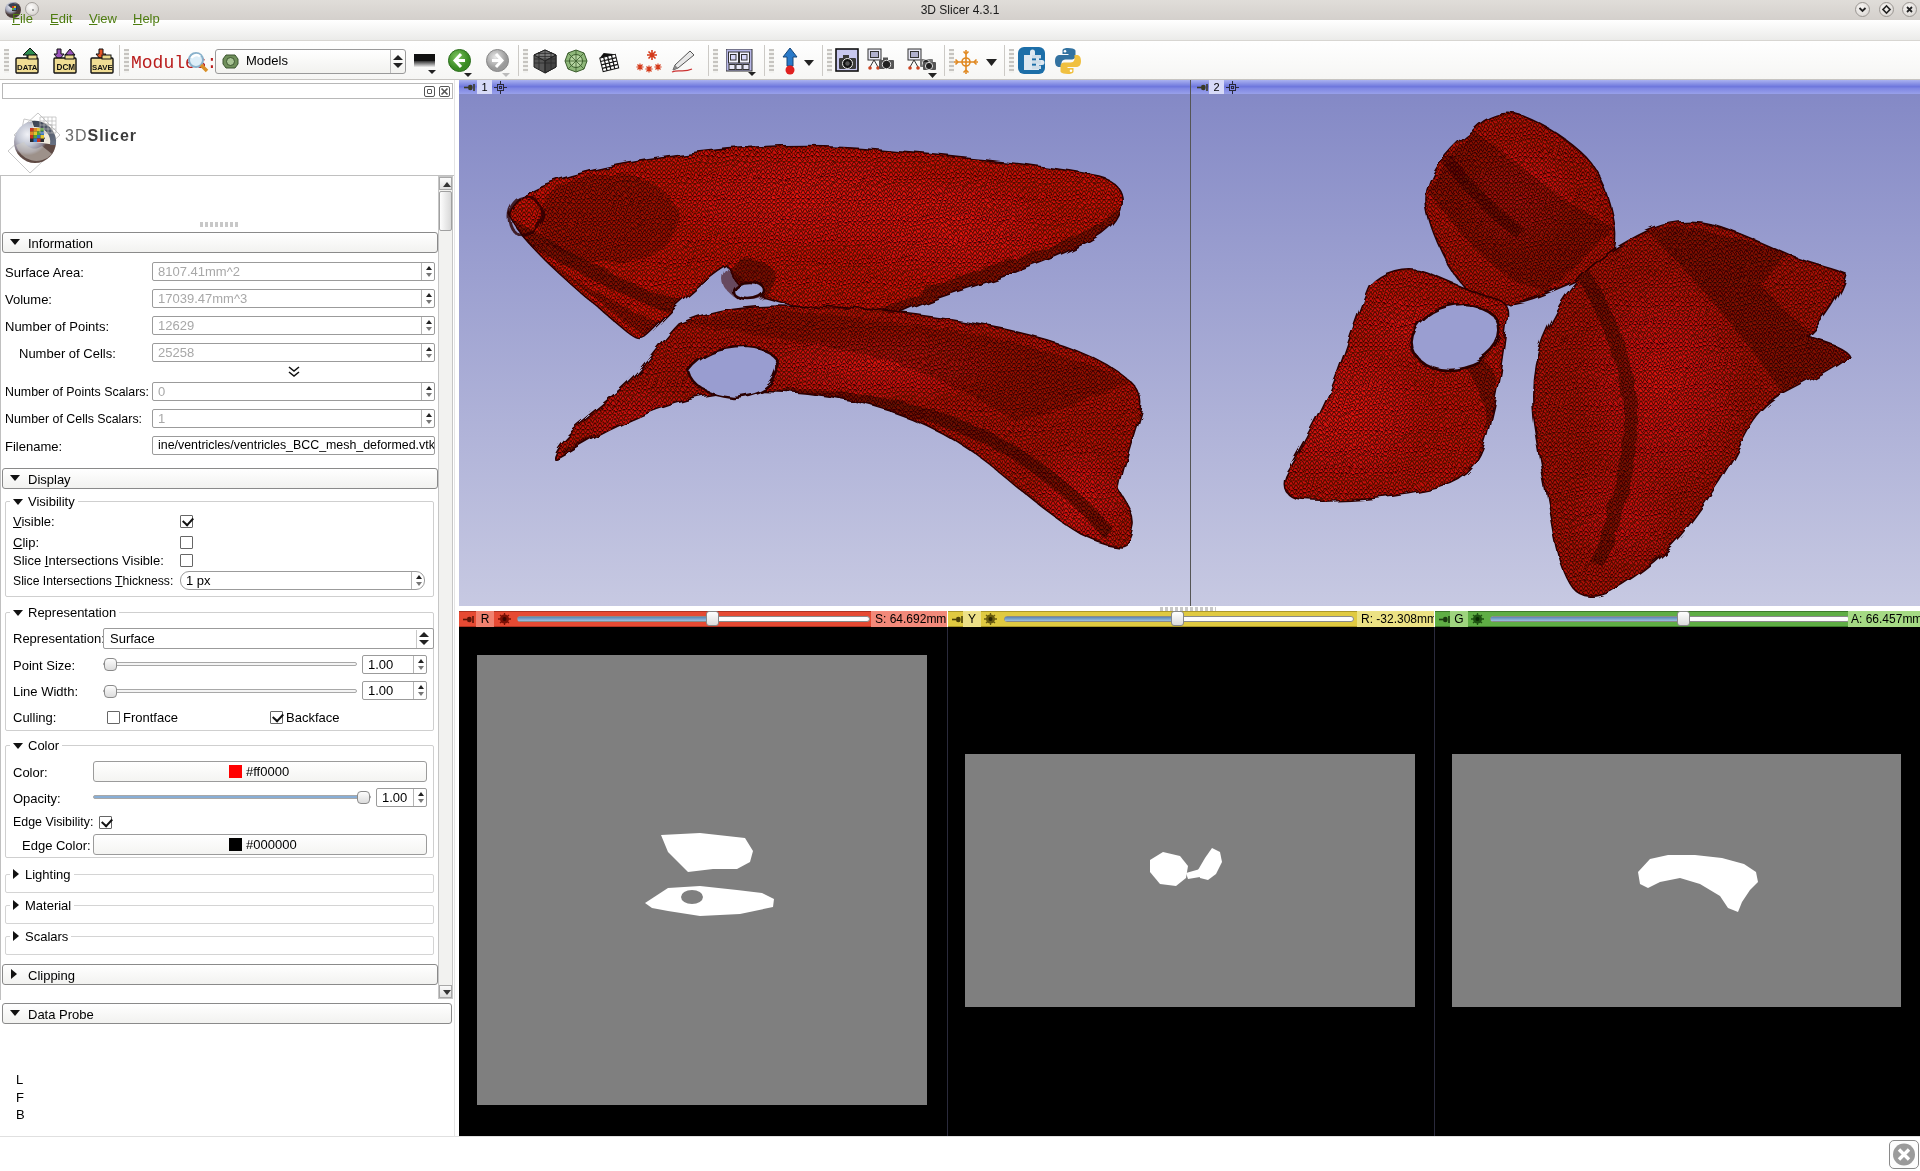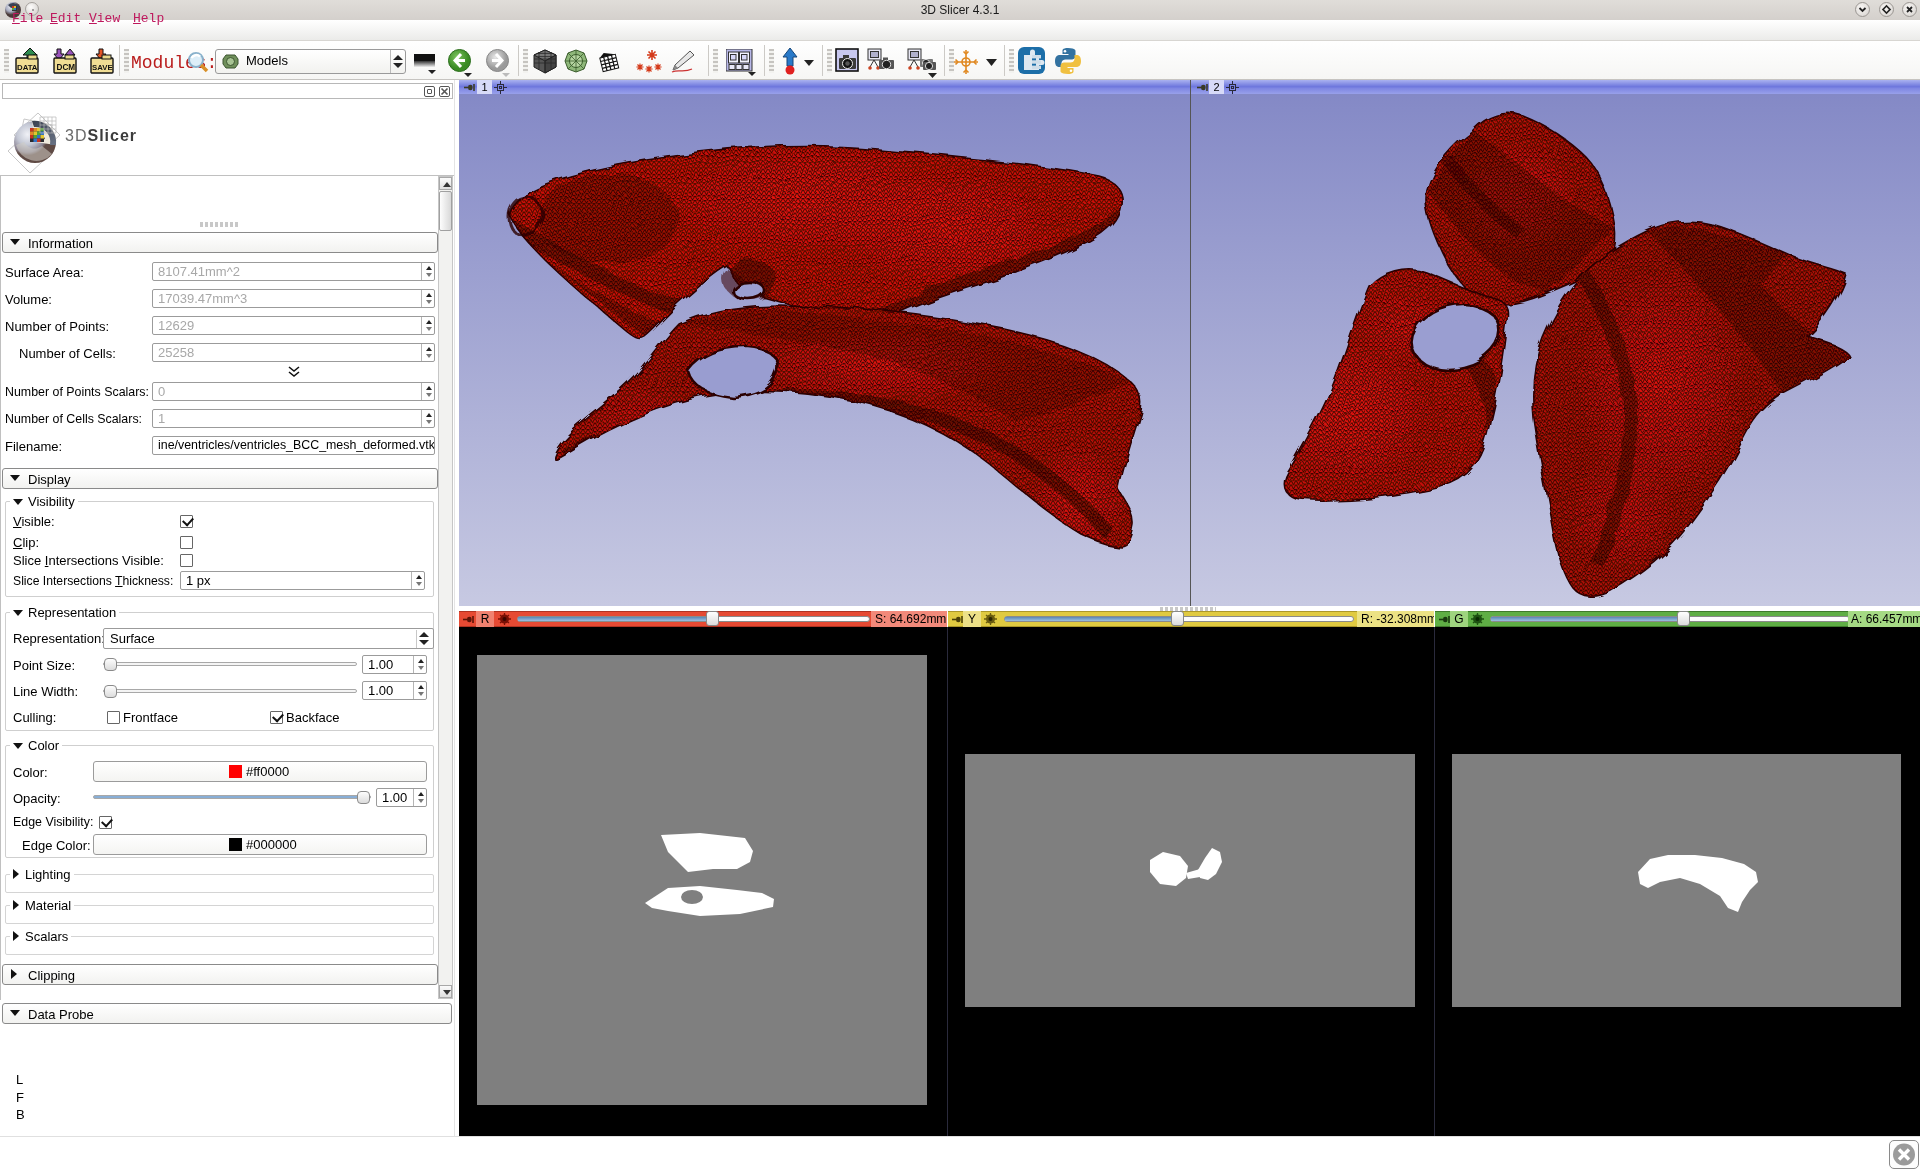--- a/index.html
+++ b/index.html
@@ -2,21 +2,21 @@
 <html><head>
 <meta charset="utf-8">
 <style>
 * { margin:0; padding:0; box-sizing:border-box; }
 html,body { width:1920px; height:1171px; overflow:hidden; font-family:"Liberation Sans",sans-serif; background:#fff; }
 #root { position:absolute; left:0; top:0; width:1920px; height:1171px; }
 .abs { position:absolute; }
 
 #titlebar { left:0; top:0; width:1920px; height:20px; background:linear-gradient(#e0ddd9,#d4d0cc); }
 #menubar { left:0; top:20px; width:1920px; height:21px; background:linear-gradient(#ffffff,#ebebe9); border-bottom:1px solid #d8d6d2; }
-.menuitem { position:absolute; top:11px; font-size:13px; color:#be185d;font-family:Liberation Mono, monospace; }
+.menuitem { position:absolute; top:11px; font-size:13px; color:#4d7c0f; }
 #toolbar { left:0; top:41px; width:1920px; height:39px; background:linear-gradient(#ffffff,#f6f6f4); border-bottom:1px solid #c6c4c0; }
 .tsep { position:absolute; top:45px; width:1px; height:31px; background:#cccac6; }
 .tgrip { position:absolute; top:49px; width:5px; height:24px; background:repeating-linear-gradient(#c6c4c0 0 2px,#f2f2ef 2px 4px); }
 
 .wbtn { position:absolute; top:2px; width:15px; height:15px; border-radius:50%; background:radial-gradient(circle at 40% 35%, #f8f6f4, #d5d1cd); border:1px solid #9a9692; font-size:10px; color:#222; text-align:center; line-height:13px; }
 
 .fld { position:absolute; background:#fff; border:1px solid #9b9b9b; border-radius:2px; font-size:13px; color:#a8a8a8; padding:1px 14px 0 5px; height:19px; overflow:hidden; white-space:nowrap; }
 .spin { position:absolute; width:13px; height:17px; border-left:1px solid #b5b5b5; }
 .spin:before { content:""; position:absolute; left:3.5px; top:3px; border-left:3px solid transparent; border-right:3px solid transparent; border-bottom:4.5px solid #222; }
 .spin:after { content:""; position:absolute; left:3.5px; bottom:3px; border-left:3px solid transparent; border-right:3px solid transparent; border-top:4.5px solid #777; }
@@ -392,21 +392,21 @@
 
     <div class="gbox" style="left:5px;top:501px;width:429px;height:96px;"></div>
     <div class="glbl" style="left:10px;top:494px;"><span class="tri-d" style="position:relative;display:inline-block;margin-right:5px;top:-1px;"></span>Visibility</div>
     <div class="lbl" style="left:13px;top:514px;"><u>V</u>isible:</div>
     <div class="cb on" style="left:180px;top:515px;"></div>
     <div class="lbl" style="left:13px;top:535px;"><u>C</u>lip:</div>
     <div class="cb" style="left:180px;top:536px;"></div>
     <div class="lbl" style="left:13px;top:553px;">Slice <u>I</u>ntersections Visible:</div>
     <div class="cb" style="left:180px;top:554px;"></div>
     <div class="lbl" style="left:13px;top:574px;font-size:12.2px;">Slice Intersections <u>T</u>hickness:</div>
-    <div class="fld" style="left:180px;top:571px;width:245px;color:#000;">1 px<div class="spin" style="right:0;top:0;"></div></div>
+    <div class="fld" style="left:180px;top:571px;width:245px;color:#000;border-radius:9px;">1 px<div class="spin" style="right:0;top:0;"></div></div>
 
     <div class="gbox" style="left:5px;top:612px;width:429px;height:119px;"></div>
     <div class="glbl" style="left:10px;top:605px;"><span class="tri-d" style="position:relative;display:inline-block;margin-right:5px;top:-1px;"></span>Representation</div>
     <div class="lbl" style="left:13px;top:631px;">Representation:</div>
     <div class="abs" style="left:103px;top:628px;width:331px;height:21px;background:#fff;border:1px solid #9b9b9b;border-radius:2px;font-size:13px;color:#000;padding:2px 0 0 6px;">Surface
       <svg style="position:absolute;right:3px;top:3px;" width="11" height="14">
           <polygon points="5,0 10,5 0,5" fill="#222"></polygon>
           <polygon points="5,13 10,8 0,8" fill="#222"></polygon>
         </svg>
       <div style="position:absolute;right:16px;top:1px;width:1px;height:18px;background:#c8c8c8;"></div>

